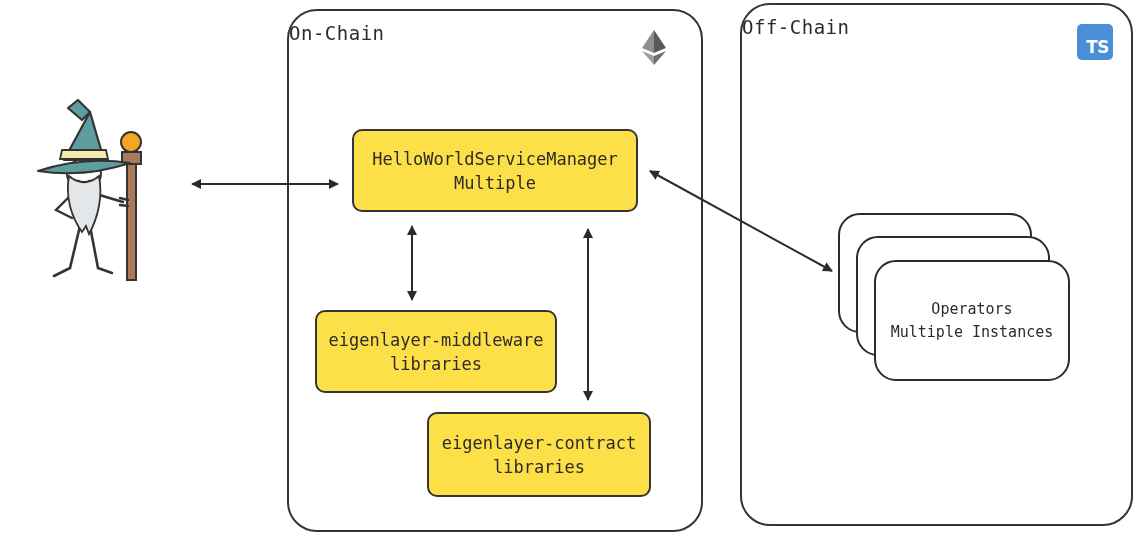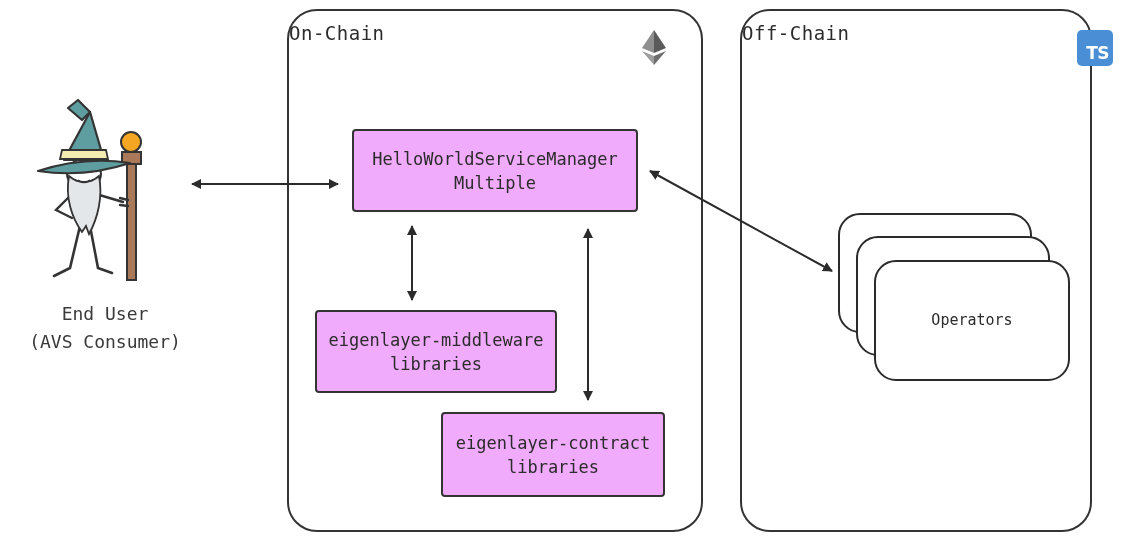--- a/index.html
+++ b/index.html
@@ -25,22 +25,22 @@
     left: 0;
     width: 100%;
     text-align: left;
     font-size: 19px;
     letter-spacing: 0.5px;
     color: #2b2b2b;
   }
   .node-box {
     position: absolute;
     border: 2.2px solid #343434;
-    border-radius: 4px;
-    background: #f0abfc;
+    border-radius: 10px;
+    background: #fde047;
     display: flex;
     flex-direction: column;
     align-items: center;
     justify-content: center;
     text-align: center;
     font-size: 17px;
     line-height: 24px;
     color: #2b2b2b;
   }
   .stack-box {
@@ -119,61 +119,58 @@
 
     <path d="M37,78 C33,100 40,120 50,134 L54,128 L57,136 C66,120 71,98 67,78 C58,86 46,86 37,78 Z" fill="#e4e7ea" stroke="#343434" stroke-width="1.8"></path>
     <path d="M46,82 q6,5 12,0" fill="none" stroke="#343434" stroke-width="1.6"></path>
 
     <path d="M32,62 L58,14 L72,62 Z" fill="#5f9ea0" stroke="#343434" stroke-width="2.2" stroke-linejoin="round"></path>
     <path d="M58,14 L46,2 L36,10 L50,22 Z" fill="#5f9ea0" stroke="#343434" stroke-width="2.2" stroke-linejoin="round"></path>
     <path d="M30,52 L74,52 L76,61 L28,61 Z" fill="#f2ecb0" stroke="#343434" stroke-width="1.8"></path>
     <path d="M6,73 Q52,58 98,65 Q53,80 6,73 Z" fill="#5f9ea0" stroke="#343434" stroke-width="2.2" stroke-linejoin="round"></path>
   </svg>
 
-  <div class="end-user-label">
-    <div>End User</div>
-    <div>(AVS Consumer)</div>
-  </div>
 
   <div class="container-box" style="left:287px; top:9px; width:416px; height:523px;">
     <div class="container-title">On-Chain</div>
     <svg class="eth-icon" style="left:351px; top:18px;" width="28" height="37" viewBox="0 0 28 37">
       <polygon points="14,1 14,24 2,19" fill="#8f8f8f"></polygon>
       <polygon points="14,1 26,19 14,24" fill="#5a5a5a"></polygon>
       <polygon points="14,36 14,27 2,22" fill="#9e9e9e"></polygon>
       <polygon points="14,36 26,22 14,27" fill="#6e6e6e"></polygon>
     </svg>
   </div>
 
-  <div class="container-box" style="left:740px; top:9px; width:352px; height:523px;">
+  <div class="container-box" style="left:740px; top:3px; width:393px; height:523px;">
     <div class="container-title">Off-Chain</div>
     <div class="ts-badge" style="left:335px; top:19px;">
       <span>TS</span>
     </div>
   </div>
 
   <div class="node-box" style="left:352px; top:129px; width:286px; height:83px;">
     <div>HelloWorldServiceManager</div>
     <div>Multiple</div>
   </div>
 
   <div class="node-box" style="left:315px; top:310px; width:242px; height:83px;">
     <div>eigenlayer-middleware</div>
     <div>libraries</div>
   </div>
 
-  <div class="node-box" style="left:441px; top:412px; width:224px; height:85px;">
+  <div class="node-box" style="left:427px; top:412px; width:224px; height:85px;">
     <div>eigenlayer-contract</div>
     <div>libraries</div>
   </div>
 
   <div class="stack-box" style="left:838px; top:213px; width:194px; height:120px;"></div>
   <div class="stack-box" style="left:856px; top:236px; width:194px; height:120px;"></div>
   <div class="stack-box stack-front" style="left:874px; top:260px; width:196px; height:121px;">
     <div>Operators</div>
+    <div>Multiple Instances</div>
   </div>
 
   <svg class="arrow-layer" width="1142" height="540" viewBox="0 0 1142 540">
     <defs>
       <marker id="ah" markerWidth="11" markerHeight="11" refX="9" refY="5" orient="auto" markerUnits="userSpaceOnUse">
         <path d="M0,0 L10,5 L0,10 Z" fill="#2b2b2b"></path>
       </marker>
       <marker id="ahs" markerWidth="11" markerHeight="11" refX="9" refY="5" orient="auto-start-reverse" markerUnits="userSpaceOnUse">
         <path d="M0,0 L10,5 L0,10 Z" fill="#2b2b2b"></path>
       </marker>

